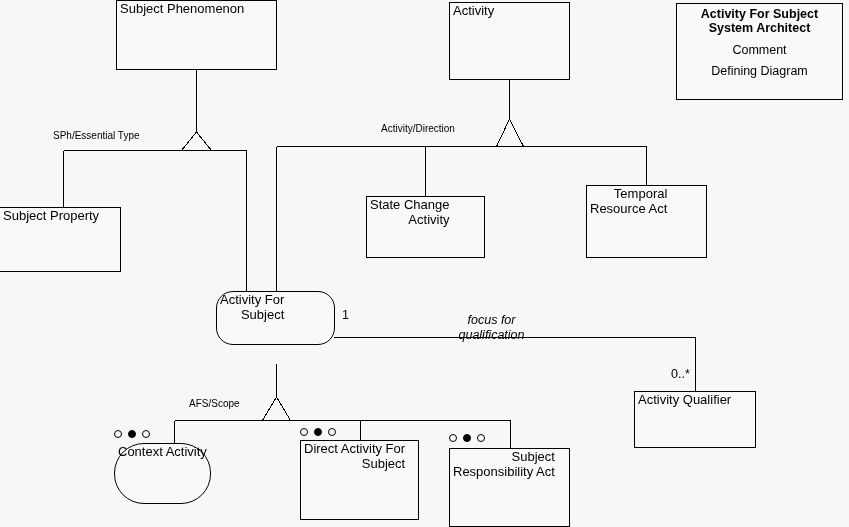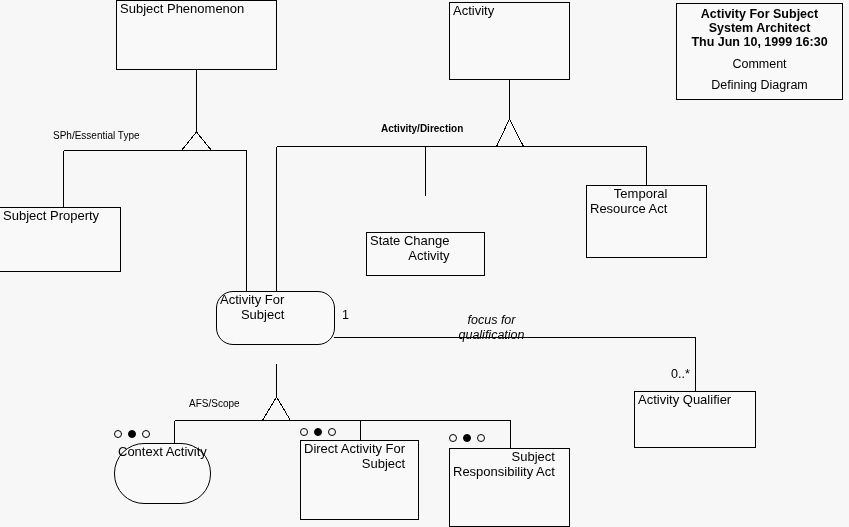--- a/index.html
+++ b/index.html
@@ -173,21 +173,21 @@
   </div>
 
   <div class="uml-box" style="left:449px; top:2px; width:121px; height:78px;">
     <span class="box-label">Activity</span>
   </div>
 
   <div class="uml-box" style="left:-1px; top:207px; width:122px; height:65px;">
     <span class="box-label">Subject Property</span>
   </div>
 
-  <div class="uml-box" style="left:366px; top:196px; width:119px; height:44px;margin-top:36px;">
+  <div class="uml-box" style="left:366px; top:196px; width:119px; height:62px;">
     <span class="box-label">State Change
 Activity</span>
   </div>
 
   <div class="uml-box" style="left:586px; top:185px; width:121px; height:73px;">
     <span class="box-label">Temporal
 Resource Act</span>
   </div>
 
   <div class="uml-box" style="left:216px; top:291px; width:119px; height:54px;border-radius:17px;">
@@ -226,35 +226,34 @@
   </div>
 
   <div class="adornments" style="left:449px; top:434px;">
     <span class="adorn-circle"></span>
     <span class="adorn-circle filled"></span>
     <span class="adorn-circle"></span>
   </div>
 
   <div class="edge-label" style="left:53px; top:130px;">SPh/Essential Type</div>
 
-  <div class="edge-label" style="left:381px; top:123px;font-weight:bold;">Activity/Direction</div>
+  <div class="edge-label" style="left:381px; top:123px;">Activity/Direction</div>
 
   <div class="edge-label" style="left:189px; top:398px;">AFS/Scope</div>
 
   <div class="mult-label" style="left:342px; top:308px;">1</div>
 
   <div class="mult-label" style="left:671px; top:367px;">0..*</div>
 
   <div class="assoc-label" style="left:434px; top:313px; width:115px;">focus for
 qualification</div>
 
   <div id="title-block">
     <div class="t-line" style="margin-top:3px;">Activity For Subject</div>
     <div class="t-line">System Architect</div>
-    <div class="t-line">Thu Jun 10, 1999  16:30</div>
     <div class="comment-rule">
       <span class="rule"></span>
       <span class="ctext">Comment</span>
       <span class="rule"></span>
     </div>
     <div class="comment-body">Defining Diagram</div>
   </div>
 
 </div>
 

